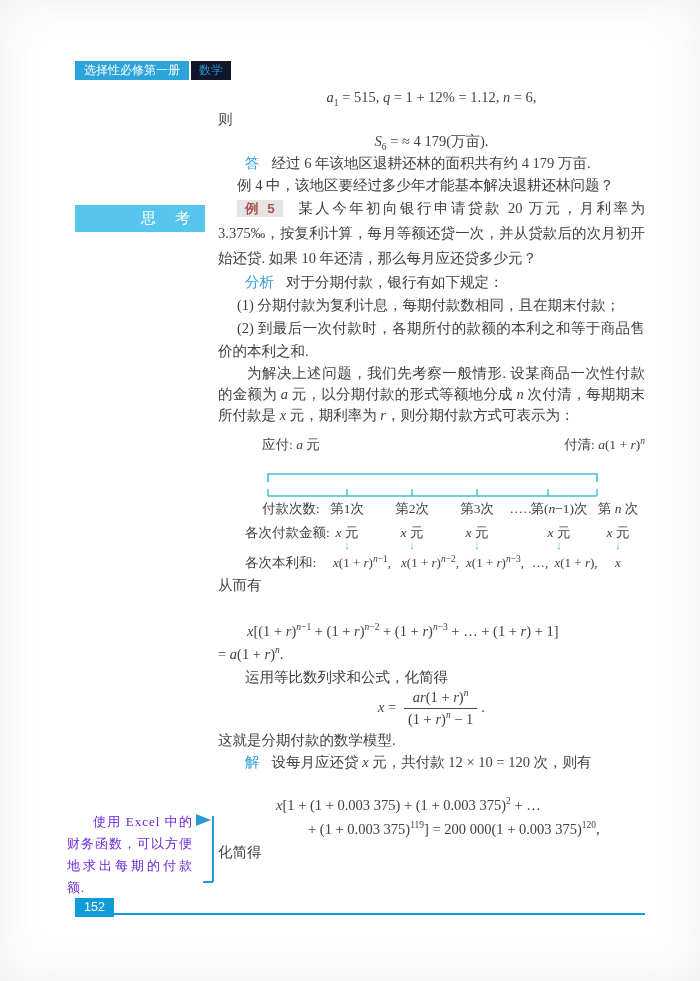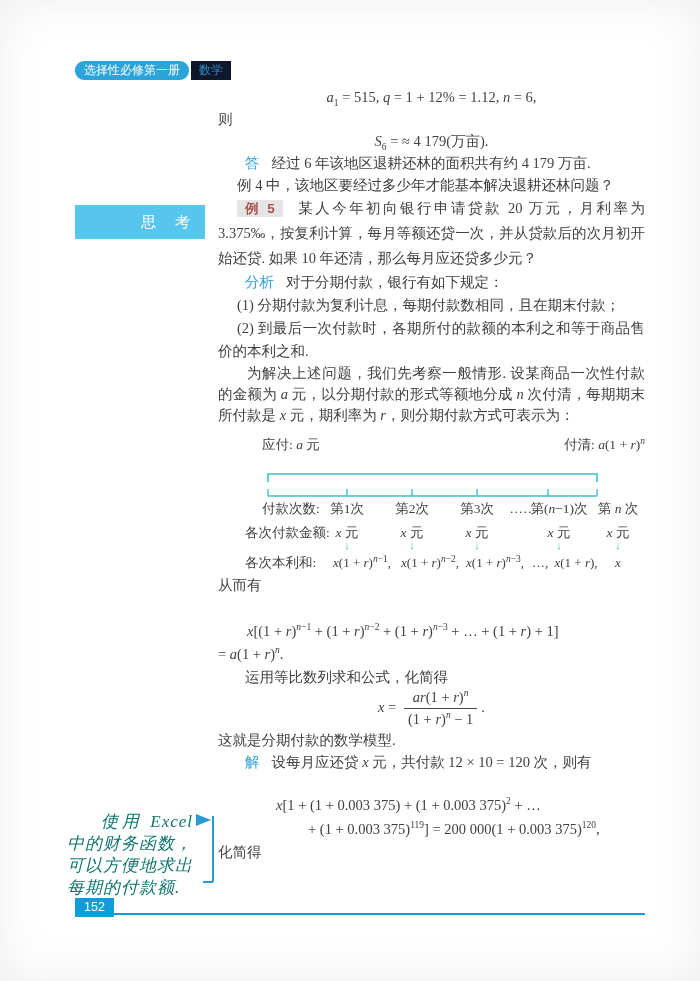--- a/index.html
+++ b/index.html
@@ -4,28 +4,28 @@
 <style>
   html,body{margin:0;padding:0;background:#fbfbfa;}
   .page{
     position:relative;width:700px;height:981px;background:#ffffff;
     font-family:"Liberation Serif","DejaVu Serif",serif;color:#414141;
     overflow:hidden;box-shadow:inset 0 0 46px rgba(120,115,105,.12);
   }
   
   .header-badge{position:absolute;left:75px;top:61px;display:flex;
     font-family:"Liberation Sans","DejaVu Sans",sans-serif;font-size:12px;line-height:19px;}
-  .header-left{background:#2ba4da;color:#fff;padding:0 9px;border-radius:9px;}
+  .header-left{background:#2ba4da;color:#fff;padding:0 9px;}
   .header-right{background:#0f172a;color:#2b8ec6;padding:0 8px;margin-left:2px;}
   
-  .think-badge{position:absolute;left:75px;top:205px;width:130px;height:34px;box-sizing:border-box;
+  .think-badge{position:absolute;left:75px;top:205px;width:130px;height:27px;box-sizing:border-box;
     background:#57c6ee;color:#fff;font-size:15px;display:flex;align-items:center;justify-content:flex-end;
     padding-right:13px;letter-spacing:2px;font-family:"Liberation Sans","DejaVu Sans",sans-serif;}
-  .margin-note{position:absolute;left:67px;top:811px;width:126px;font-size:17px;line-height:22px;
-    color:#0f766e;font-style:italic;text-align:justify;text-indent:2em;letter-spacing:1px;}
+  .margin-note{position:absolute;left:67px;top:811px;width:126px;font-size:13px;line-height:22px;
+    color:#6d28d9;text-align:justify;text-indent:2em;letter-spacing:1px;}
   .note-flag{position:absolute;left:194px;top:812px;}
   .page-badge{position:absolute;left:75px;top:898px;background:#0f9cd9;color:#fff;font-size:12.5px;
     line-height:17px;padding:1px 9px;font-family:"Liberation Sans","DejaVu Sans",sans-serif;}
   .footer-line{position:absolute;left:111px;top:913px;width:534px;height:2px;background:#0f9cd9;}
   
   .main{position:absolute;left:218px;top:86px;width:427px;font-size:14.5px;line-height:22px;}
   .main p{margin:0;}
   .center{text-align:center;}
   .lbl{color:#2f9fd8;margin-right:12px;}
   .indent{ text-indent:27px;}

